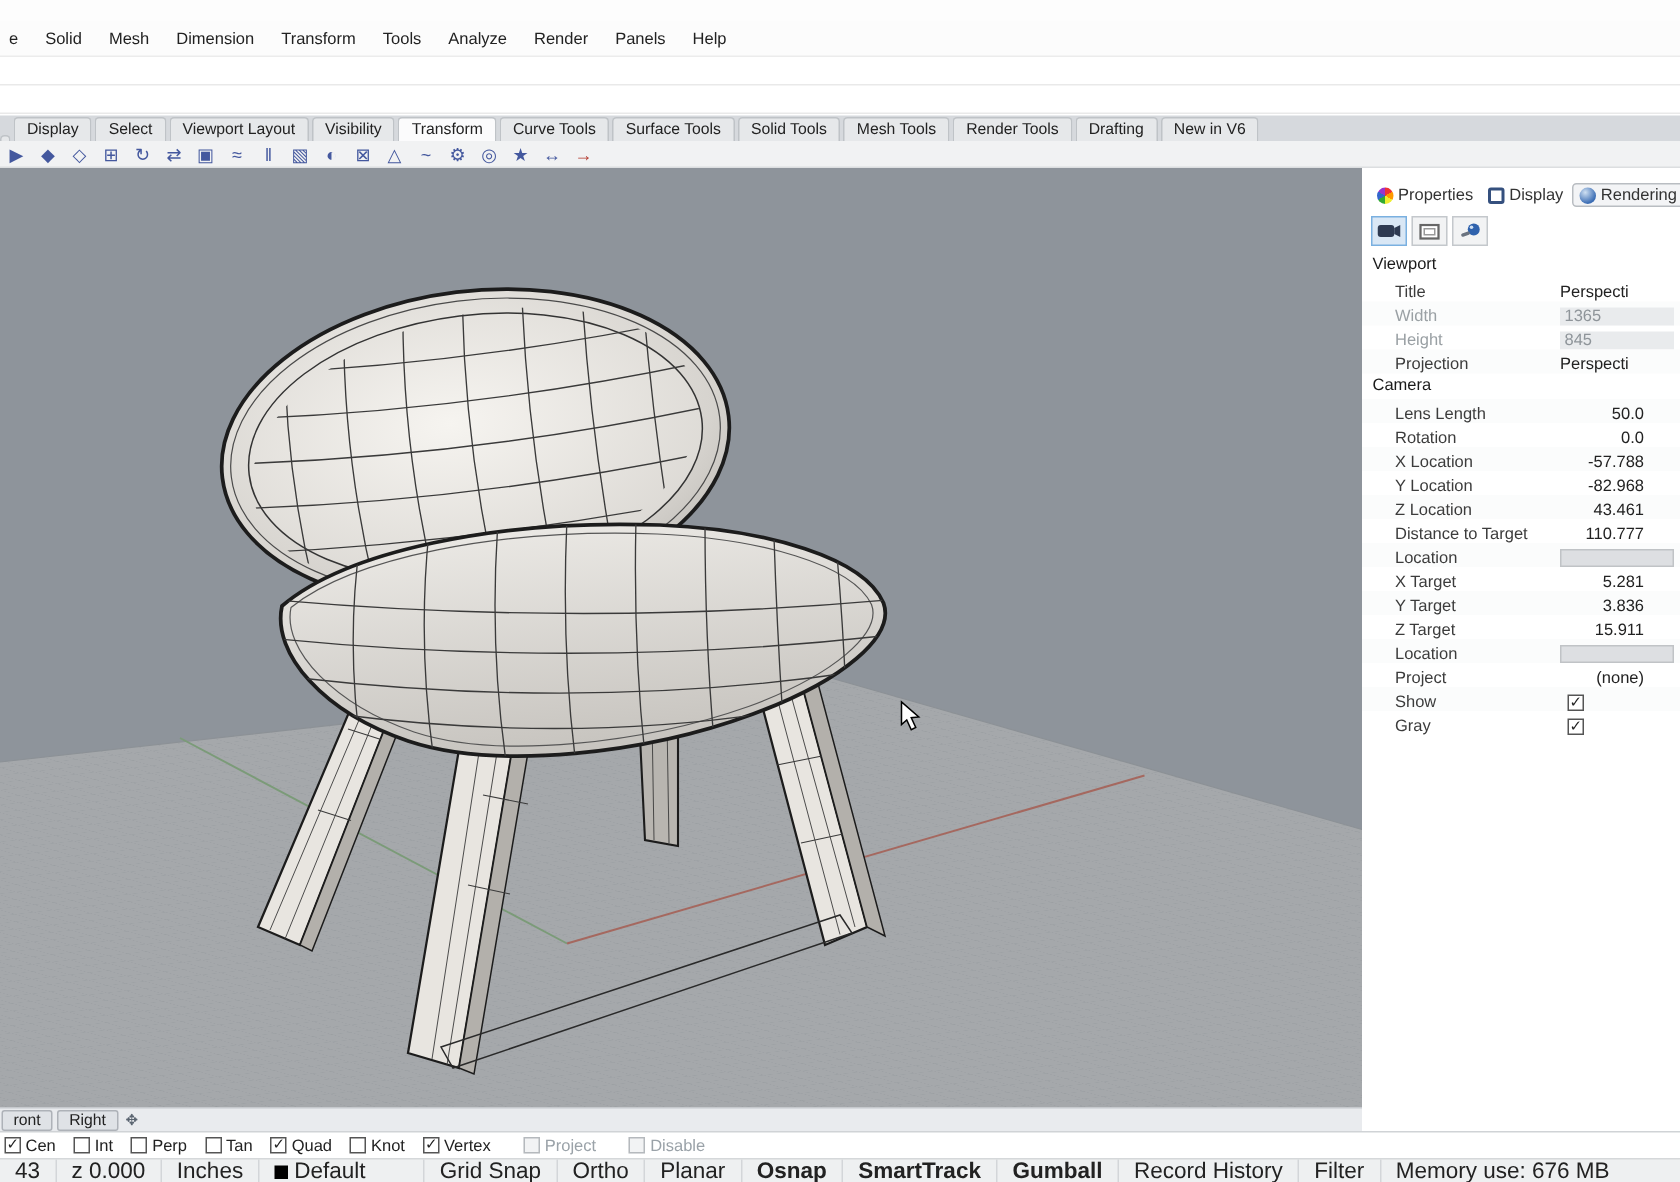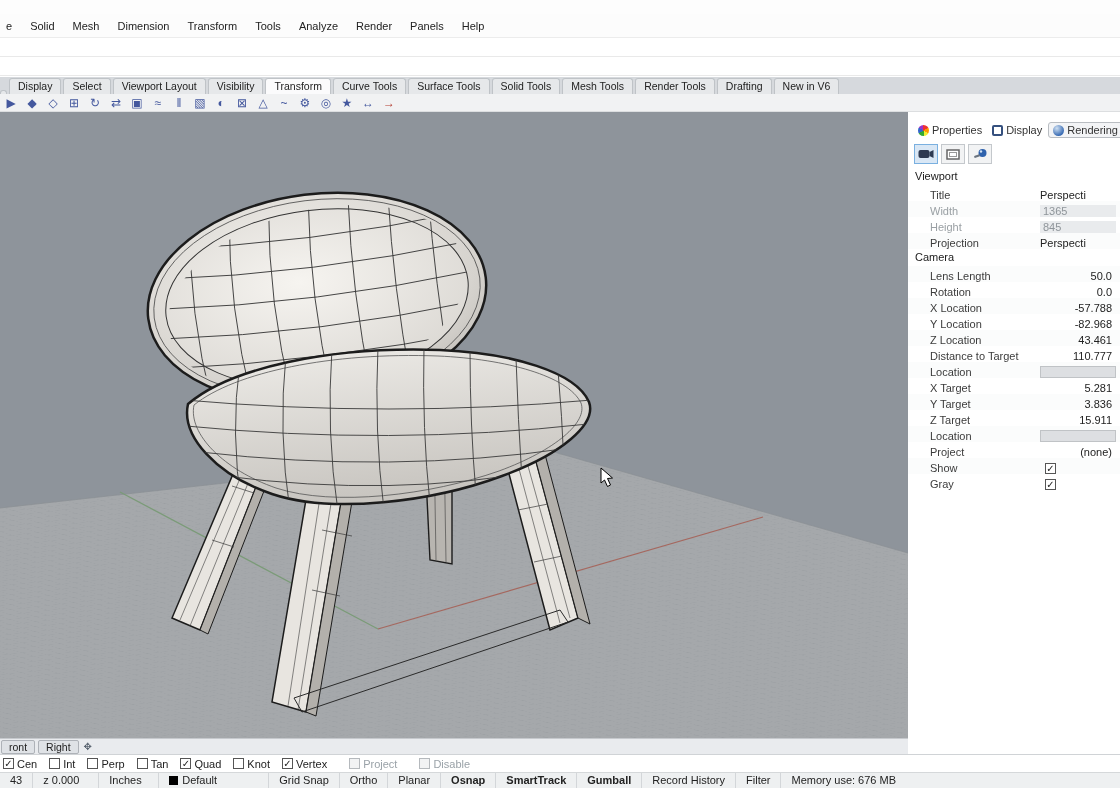--- a/index.html
+++ b/index.html
@@ -58,38 +58,38 @@
   .pbuttons { display:flex; gap:3px; padding:2px 0 4px 6px; }
   .pbtn { width:24px; height:20px; background:#f2f3f4; border:1px solid #c4c8cc;
     display:flex; align-items:center; justify-content:center; }
   .pbtn.sel { background:#d9e7f5; border:1px solid #7ab0e0; }
 
   .psec { height:17px; line-height:17px; color:#1a1a1a; padding-left:7px; background:#fff; }
   .prow { height:16px; display:flex; align-items:flex-end; padding-left:22px; position:relative; }
   .prow:nth-child(odd) { background:#fbfcfc; }
   .plabel { color:#3c3c3c; }
   .plabel.dis { color:#9aa0a4; }
-  .pvalue { position:absolute; right:8px; color:#222; }
+  .pvalue { position:absolute; right:24px; color:#222; }
   .pvalue.tval { left:132px; right:0; overflow:hidden; white-space:nowrap; }
   .pvalue.boxval { left:132px; right:4px; background:#e9ebed; color:#8f959a; padding-left:3px; }
   .pvalue.btnval { left:132px; right:4px; height:12px; background:#dddfe2; border:1px solid #c0c3c6; }
   .cb { display:inline-block; width:11px; height:11px; border:1px solid #555; background:#fff;
     font-size:10px; line-height:10px; text-align:center; color:#222; }
   .cb.off span { visibility:hidden; }
   .cb.dis { border-color:#b5b9bd; background:#f2f3f4; }
 
   
   .osnapbar { position:absolute; left:0; top:754px; width:1120px; height:18px; background:#fff;
     border-top:1px solid #d0d3d6; display:flex; align-items:center; gap:4px; padding-left:3px;
     font-size:11px; color:#222; }
   .oitem { display:flex; align-items:center; gap:3px; margin-right:8px; }
   .oitem.dis { color:#9aa2a8; margin-left:10px; }
 
   .statusbar { position:absolute; left:0; top:772px; width:1120px; height:16px; background:#eef0f1;
-    border-top:1px solid #d5d8da; display:flex; align-items:center; font-size:11px; color:#222; }
+    border-top:1px solid #d5d8da; display:flex; align-items:center; font-size:15px; color:#222; }
   .scell { padding:0 10px; border-right:1px solid #d3d6d9; height:16px; line-height:15px; white-space:nowrap; }
   .scell.b { font-weight:bold; }
   .scell.noborder { border-right:none; }
   .swatch { display:inline-block; width:9px; height:9px; background:#000; margin-right:4px; vertical-align:-1px; }
 </style>
 </head>
 <body>
 
 <div id="app">
 

